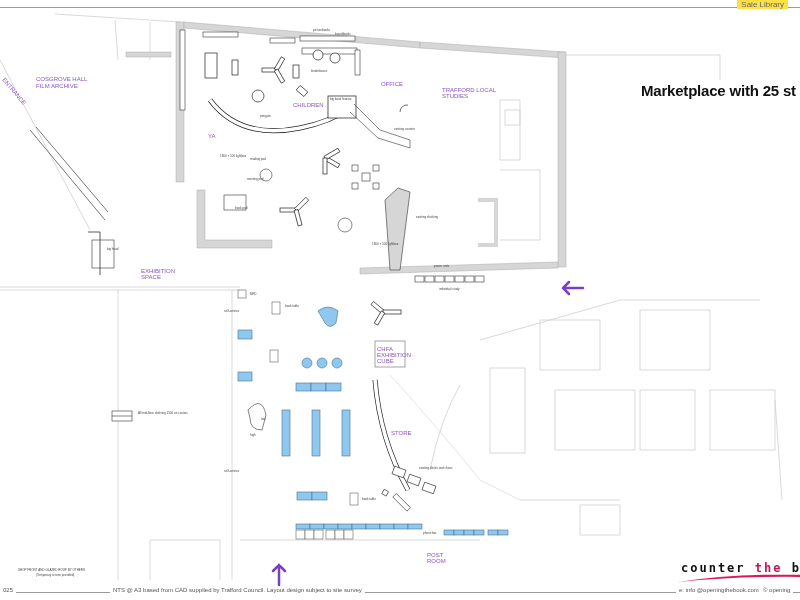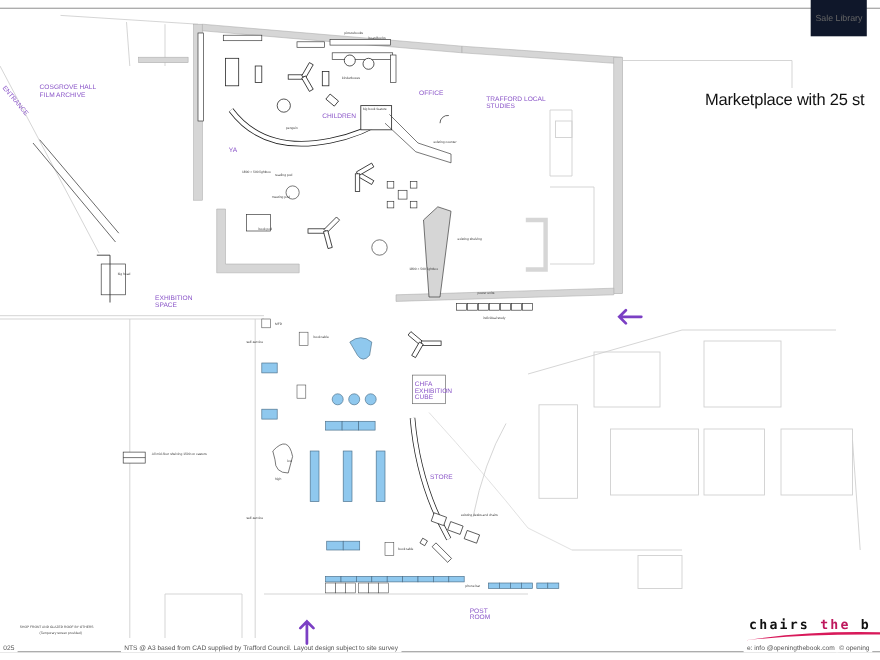--- a/index.html
+++ b/index.html
@@ -1,19 +1,19 @@
 <!DOCTYPE html>
 <html><head>
 <meta charset="utf-8">
 <style>
   html, body { margin:0; padding:0; background:#ffffff; }
   body { width:800px; height:600px; overflow:hidden; position:relative; font-family:"Liberation Sans", sans-serif; }
   .header-line { position:absolute; left:0; top:7px; width:800px; height:1px; background:#9a9a9a; }
-  .header-title { position:absolute; right:12px; top:0px; background:#0f172a; padding:12px 4px; font-size:8px; color:#666; }
-  .page-title { position:absolute; left:641px; top:82px; font-size:15px; font-weight:normal; color:#111; white-space:nowrap; letter-spacing:-0.2px; }
+  .header-title { position:absolute; right:12px; top:0px; background:#fde047; padding:0 4px; font-size:8px; color:#666; }
+  .page-title { position:absolute; left:641px; top:82px; font-size:15px; font-weight:bold; color:#111; white-space:nowrap; letter-spacing:-0.2px; }
   .footer-line { position:absolute; left:0; top:592px; width:800px; height:1px; background:#9a9a9a; }
   .footer-text { position:absolute; top:587px; font-size:6px; color:#555; background:#fff; padding:0 3px; white-space:nowrap; }
   .logo { position:absolute; left:681px; top:561px; font-family:"DejaVu Sans Mono", monospace; font-weight:bold; font-size:12px; letter-spacing:2px; color:#111; white-space:nowrap; }
   .logo .accent { color:#be185d; }
   .logo-swoosh { position:absolute; left:676px; top:571px; width:130px; height:12px; }
   svg.plan { position:absolute; left:0; top:0; }
   .room-label { font-family:"Liberation Sans", sans-serif; font-size:6px; fill:#8a55c8; }
   .small-label { font-family:"Liberation Sans", sans-serif; font-size:3px; fill:#444; }
 </style>
 </head>
@@ -272,16 +272,16 @@
   <rect x="112" y="411" width="20" height="10" fill="#fff" stroke="#333" stroke-width="0.6"></rect>
   <line x1="112" y1="416" x2="132" y2="416" stroke="#333" stroke-width="0.6"></line>
 </svg>
 
 <div class="footer-line"></div>
 <div class="footer-text" style="left:0;">025</div>
 <div class="footer-text" style="left:110px;">NTS @ A3 based from CAD supplied by Trafford Council. Layout design subject to site survey</div>
 <div class="footer-text" style="left:676px;">e: info @openingthebook.com</div>
 <div class="footer-text" style="left:760px;">© opening</div>
 
-<div class="logo"><span>chairs </span><span class="accent">the</span><span> b</span></div>
+<div class="logo"><span>counter </span><span class="accent">the</span><span> b</span></div>
 <svg class="logo-swoosh" viewBox="0 0 130 12">
   <path d="M2,11 Q60,2 130,4 L130,6 Q60,5 2,11 Z" fill="#d8195a"></path>
 </svg>
 
 </body></html>

